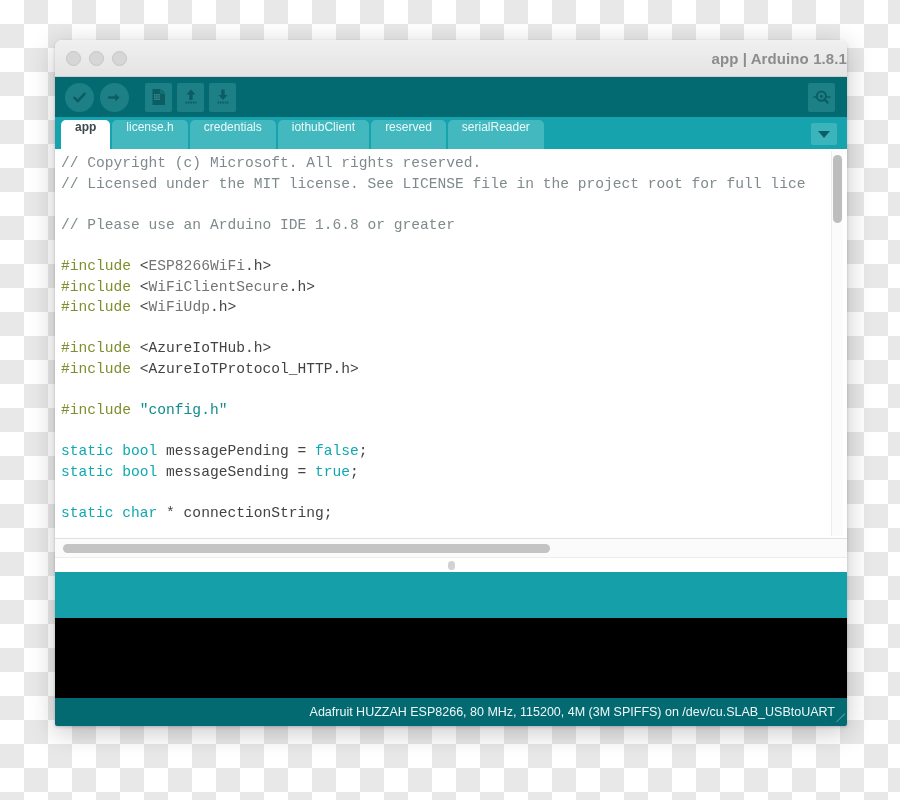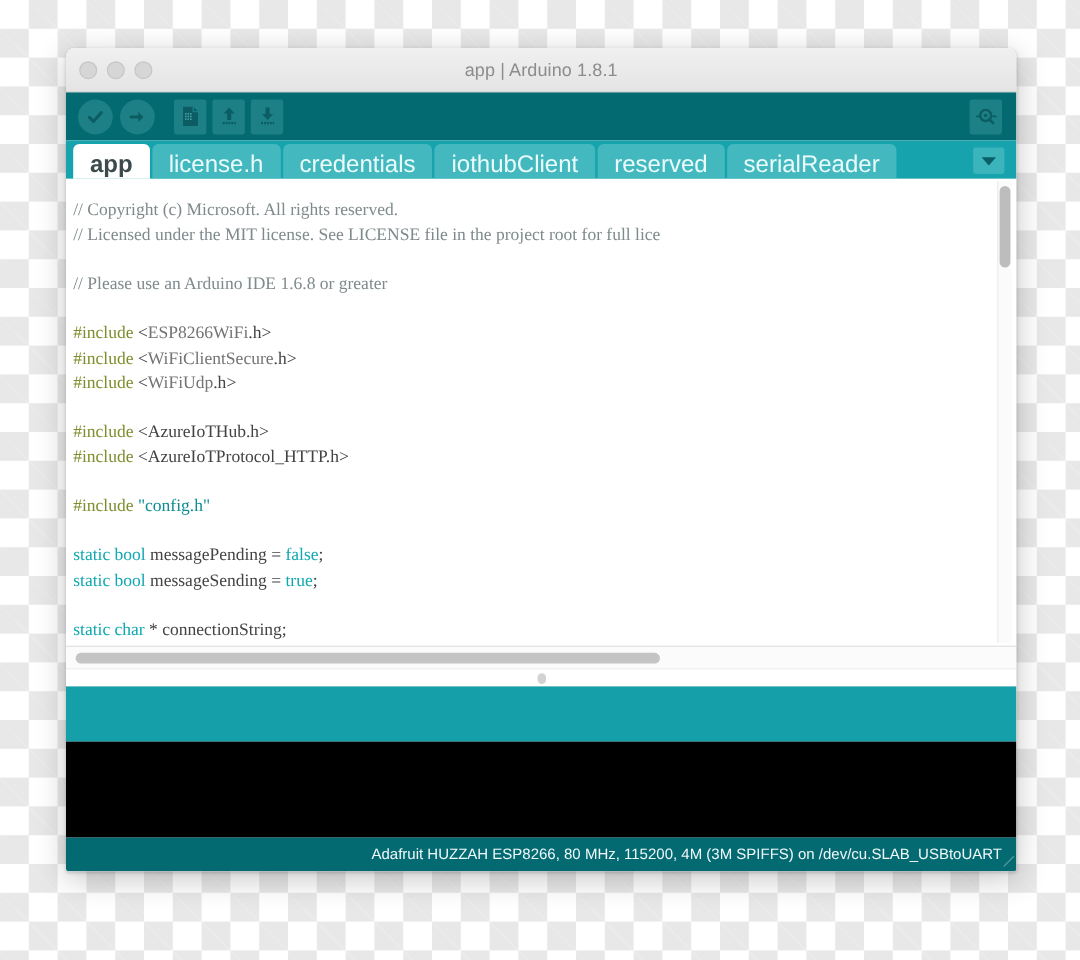--- a/index.html
+++ b/index.html
@@ -53,24 +53,25 @@
   .light {
     width: 13px;
     height: 13px;
     border-radius: 50%;
     background: #d6d6d6;
     border: 1px solid #c6c6c6;
   }
   .win-title {
     position: absolute;
     left: 0; right: 0;
-    text-align: center;
+    text-align: right;
     font-size: 15px;
     color: #8c8c8c;
     letter-spacing: .1px;
+    font-weight: bold;
   }
 
   
   .toolbar {
     height: 40px;
     flex: 0 0 40px;
     background: #046a71;
     display: flex;
     align-items: center;
     padding: 0 10px;
@@ -111,23 +112,23 @@
     padding-left: 6px;
     position: relative;
   }
   .tab {
     height: 29px;
     padding: 0 14px;
     margin-right: 2px;
     border-radius: 5px 5px 0 0;
     background: #43b9bf;
     color: #eafbfc;
-    font-size: 20px;
-    display: flex;
-    align-items: flex-end;
+    font-size: 12px;
+    display: flex;
+    align-items: flex-start;
     white-space: nowrap;
   }
   .tab.active {
     background: #ffffff;
     color: #3c4a4c;
     font-weight: bold;
   }
   .tab-menu {
     position: absolute;
     right: 10px;
@@ -146,28 +147,28 @@
 
   
   .editor-wrap {
     flex: 0 0 389px;
     background: #ffffff;
     position: relative;
     overflow: hidden;
     border-bottom: 1px solid #e0e0e0;
   }
   .code {
-    font-family: Liberation Serif, serif;
+    font-family: Liberation Mono, monospace;
     font-size: 14.6px;
     line-height: 20.6px;
     padding: 4px 0 0 6px;
     white-space: pre;
     color: #434343;
     position: absolute;
-    top: 12px; left: 0;
+    top: 0; left: 0;
   }
   .code .cmt { color: #7f8a8c; }
   .code .pre { color: #7e8e2d; text-align: center; }
   .code .lib { color: #737373; }
   .code .punc { color: #434343; }
   .code .kw  { color: #0fa8b0; }
   .code .str { color: #0d8c91; }
   .code .lit { color: #0fa8b0; }
 
   .vscroll {

